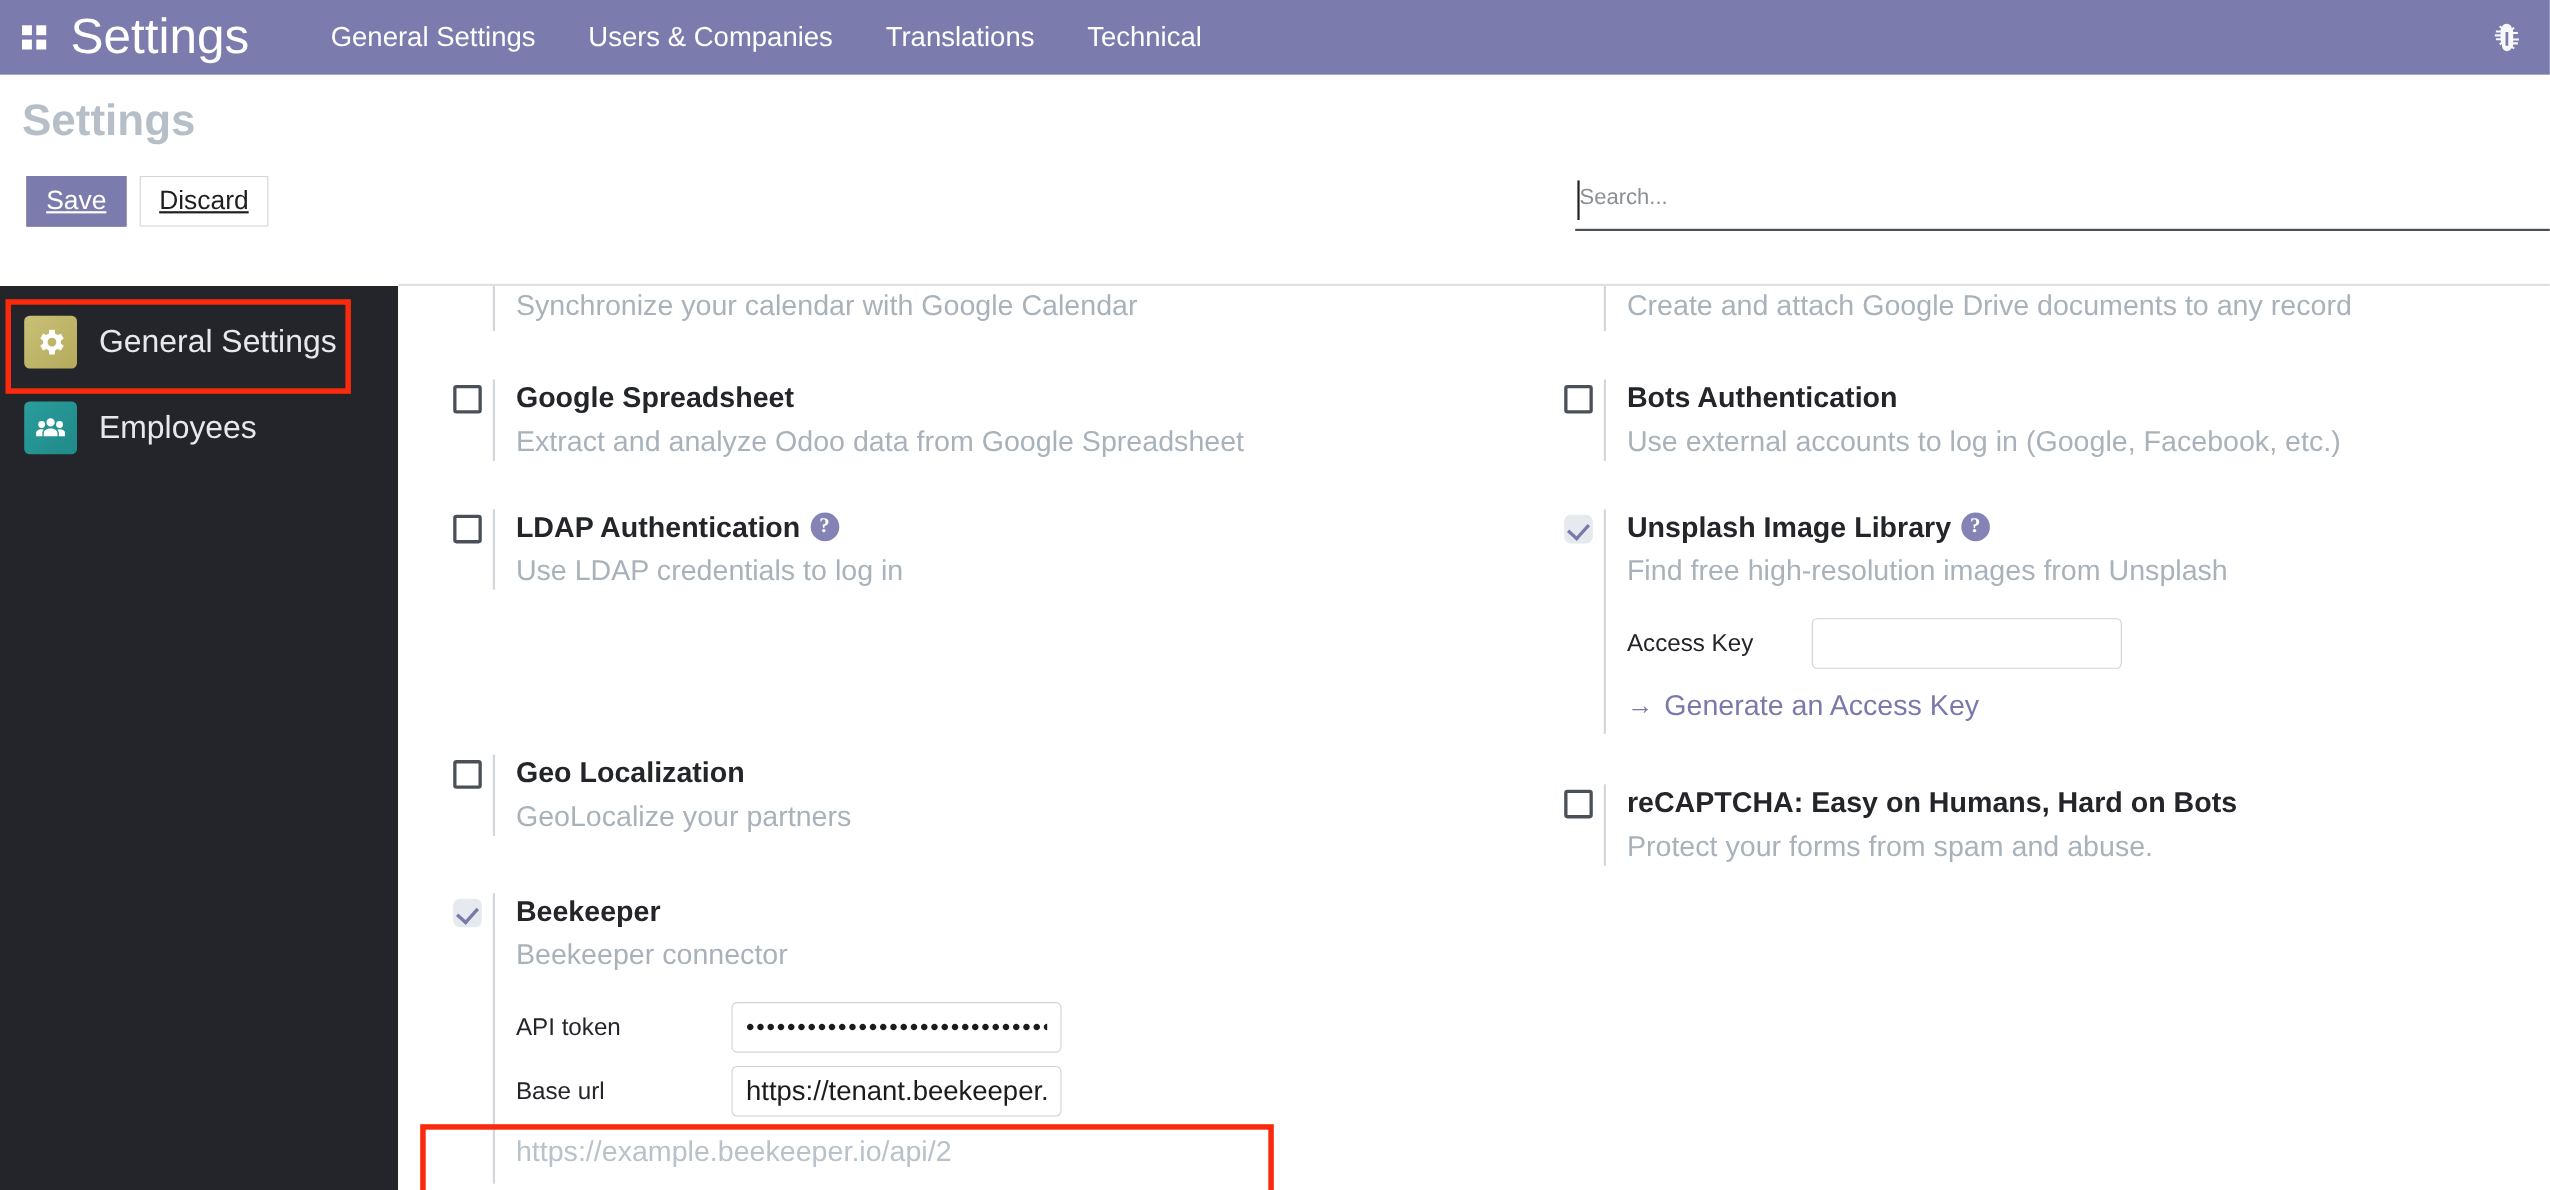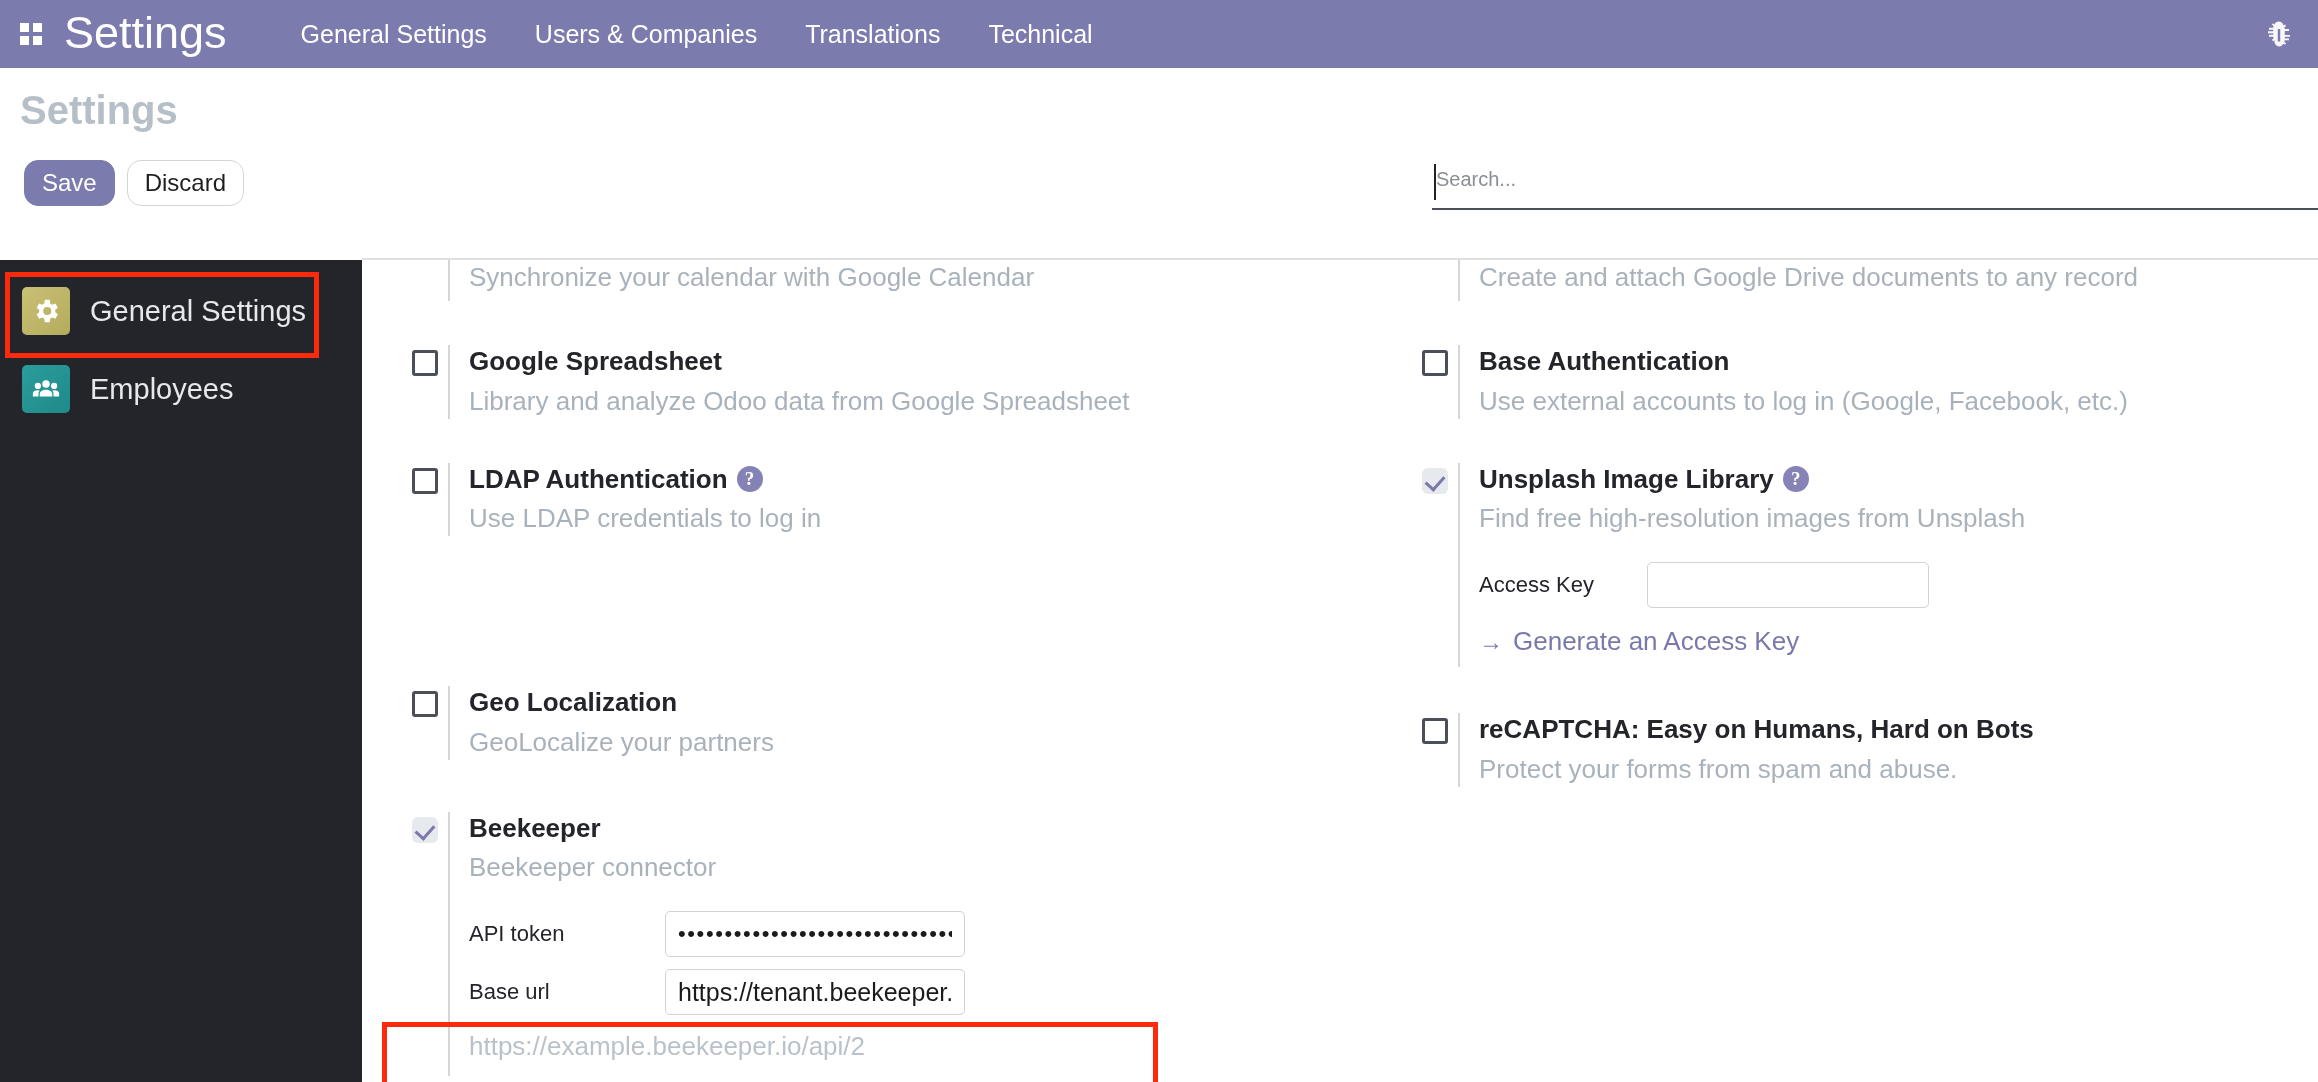--- a/index.html
+++ b/index.html
@@ -61,24 +61,25 @@
     color: #b6bfc8;
     line-height: 1;
   }
   .cp-buttons {
     position: absolute; left: 24px; top: 92px;
     display: flex; align-items: center; gap: 12px;
   }
   .btn {
     font-size: 24px;
     line-height: 1;
-    border-radius: 14px;
+    border-radius: 0;
     padding: 10px 17px;
     cursor: pointer;
     font-family: "Liberation Sans", sans-serif;
+    text-decoration: underline;
   }
   .btn-save {
     background: #7c7bad; color: #ffffff; border: 1px solid #7c7bad;
   }
   .btn-discard {
     background: #ffffff; color: #1f1f1f; border: 1px solid #d4d5d9;
   }
   .search-wrap {
     position: absolute; left: 1432px; top: 96px;
     width: 886px;
@@ -323,21 +324,21 @@
       </div>
 
       <div class="setting-row" style="margin-bottom:44px;">
         <div class="cb-cell">
           <div class="cb cb-off"></div>
         </div>
         <div class="text-cell">
           <div class="st-title">
             <span>Google Spreadsheet</span>
           </div>
-          <div class="st-desc">Library and analyze Odoo data from Google Spreadsheet</div>
+          <div class="st-desc">Extract and analyze Odoo data from Google Spreadsheet</div>
         </div>
       </div>
 
       <div class="setting-row" style="margin-bottom:150px;">
         <div class="cb-cell">
           <div class="cb cb-off"></div>
         </div>
         <div class="text-cell">
           <div class="st-title">
             <span>LDAP Authentication</span>
@@ -393,21 +394,21 @@
           <div class="st-desc" style="margin-top:0;">Create and attach Google Drive documents to any record</div>
         </div>
       </div>
 
       <div class="setting-row" style="margin-bottom:44px;">
         <div class="cb-cell">
           <div class="cb cb-off"></div>
         </div>
         <div class="text-cell">
           <div class="st-title">
-            <span>Base Authentication</span>
+            <span>Bots Authentication</span>
           </div>
           <div class="st-desc">Use external accounts to log in (Google, Facebook, etc.)</div>
         </div>
       </div>
 
       <div class="setting-row" style="margin-bottom:46px;">
         <div class="cb-cell">
           <div class="cb cb-on"></div>
         </div>
         <div class="text-cell" style="padding-bottom:10px;">

